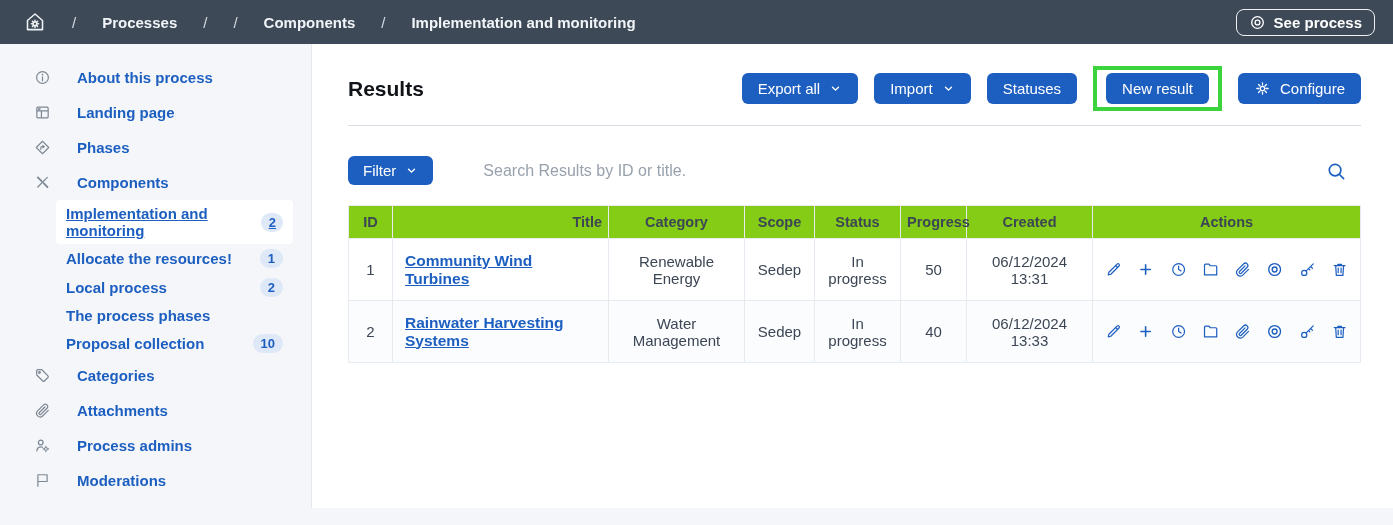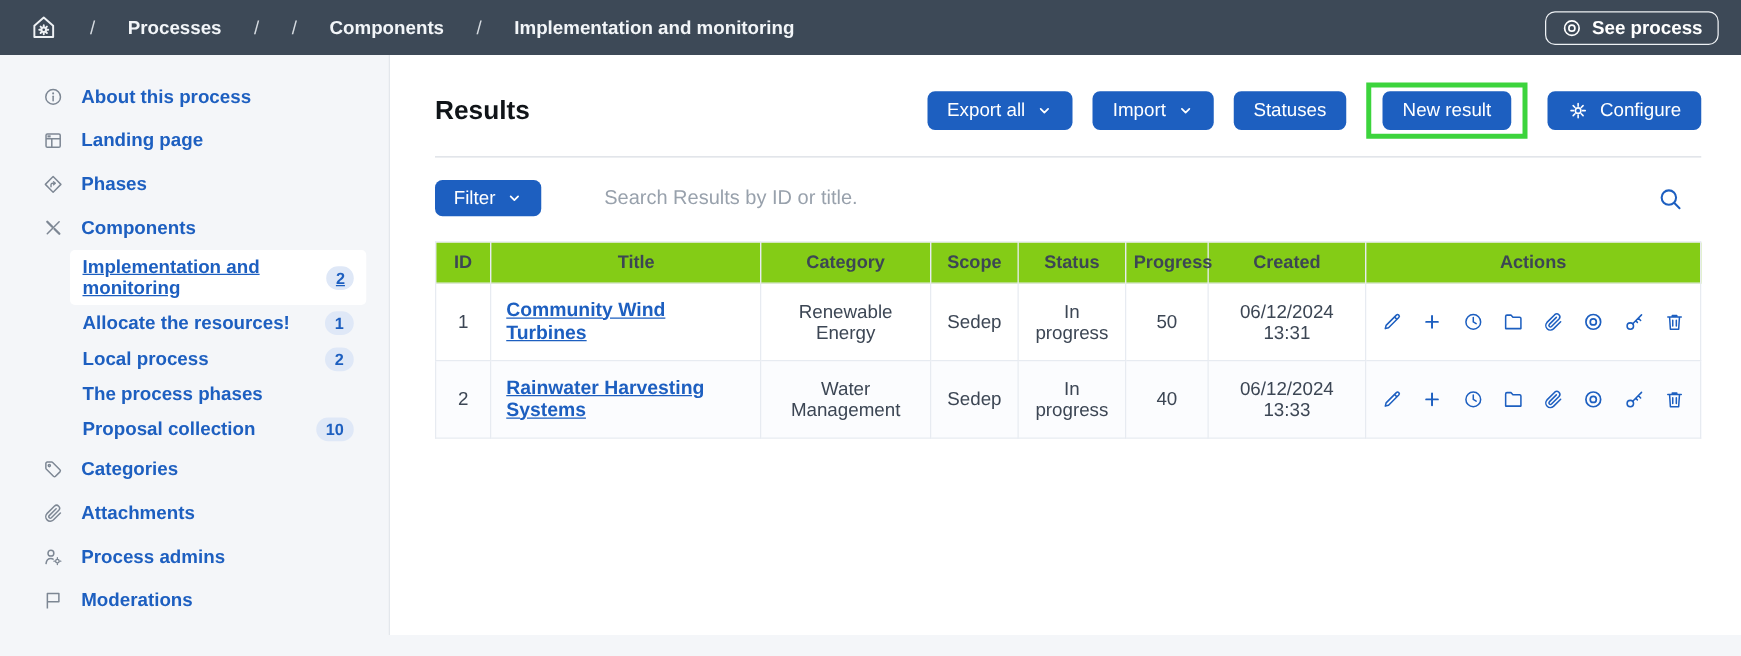--- a/index.html
+++ b/index.html
@@ -24,21 +24,21 @@
   .see-process{margin-left:auto;display:flex;align-items:center;gap:8px;
     border:1px solid #eef1f4;border-radius:8px;padding:4px 12px;color:#fff;
     font-size:15px;font-weight:700;cursor:pointer;background:transparent;white-space:nowrap;}
   .see-process svg{width:17px;height:17px;}
   
   .body{display:flex;height:464px;}
   .bottom-strip{height:17px;width:100%;background:var(--sidebar-bg);}
   
   .sidebar{width:312px;background:var(--sidebar-bg);border-right:1px solid #e3e7ec;
     padding-top:16px;flex:none;}
-  .side-item{display:flex;align-items:center;gap:14px;padding:9px 16px 9px 34px;
+  .side-item{display:flex;align-items:center;gap:26px;padding:9px 16px 9px 34px;
     color:var(--blue);font-size:15px;font-weight:600;cursor:pointer;}
   .side-item .sic{width:17px;height:17px;color:#7d8794;flex:none;}
   .side-child{display:flex;align-items:center;justify-content:space-between;
     margin:0 18px 0 56px;padding:5px 10px;border-radius:4px;color:var(--blue);
     font-size:15px;font-weight:600;cursor:pointer;}
   .side-child.selected{background:#fff;}
   .side-child.selected .lbl,.side-child.selected .badge{text-decoration:underline;font-weight:700;}
   .badge{background:var(--badge-bg);color:var(--blue);font-size:13px;font-weight:700;
     border-radius:10px;padding:1px 8px;min-width:15px;text-align:center;line-height:17px;}
   .badge:empty{display:none;}
@@ -47,21 +47,21 @@
   .page-head{display:flex;align-items:center;}
   .page-title{font-size:21px;font-weight:700;color:#101418;}
   .toolbar{margin-left:auto;display:flex;align-items:center;gap:16px;}
   .btn{background:var(--blue);color:#fff;border:none;border-radius:6px;
     font-family:inherit;font-size:15px;font-weight:400;padding:7px 16px;
     display:inline-flex;align-items:center;gap:9px;cursor:pointer;white-space:nowrap;}
   .btn svg{width:13px;height:13px;}
   .btn .gear{width:17px;height:17px;}
   .hl-green{border:4px solid var(--green);padding:3px 9px;display:inline-flex;}
   .divider{border-bottom:1px solid #d9dde3;margin-top:14px;}
-  .filter-row{margin-top:18px;display:flex;align-items:center;}
+  .filter-row{margin-top:30px;display:flex;align-items:center;}
   .filter-btn{padding:6px 15px;}
   .search-input{flex:1;margin-left:50px;border:none;outline:none;font-family:inherit;
     font-size:16px;color:#6d28d9;background:transparent;}
   .search-input::placeholder{color:#98a1ac;}
   .search-btn{background:none;border:none;color:var(--blue);cursor:pointer;
     width:22px;height:22px;margin-right:14px;padding:0;}
   
   table{margin-top:20px;width:100%;border-collapse:collapse;table-layout:fixed;}
   th,td{border:1px solid var(--border);}
   th{background:#84cc16;color:var(--ink);font-size:14.5px;font-weight:700;
@@ -341,21 +341,21 @@
           <col style="width:136px">
           <col style="width:70px">
         <col style="width:86px">
           <col style="width:66px">
           <col style="width:126px">
           <col>
       </colgroup>
       <thead>
         <tr>
           <th>ID</th>
-          <th style="text-align:center;padding-left:23px">Title</th>
+          <th style="text-align:right;padding-left:23px">Title</th>
           <th>Category</th>
           <th>Scope</th>
           <th>Status</th>
           <th>Progress</th>
           <th>Created</th>
           <th>Actions</th>
         </tr>
       </thead>
       <tbody>
         <tr>

